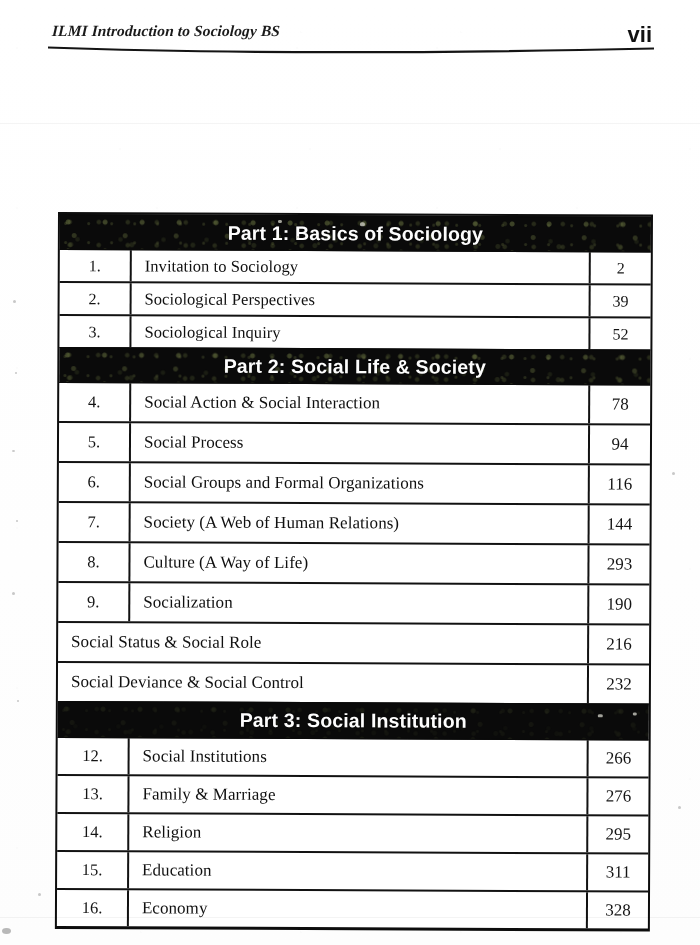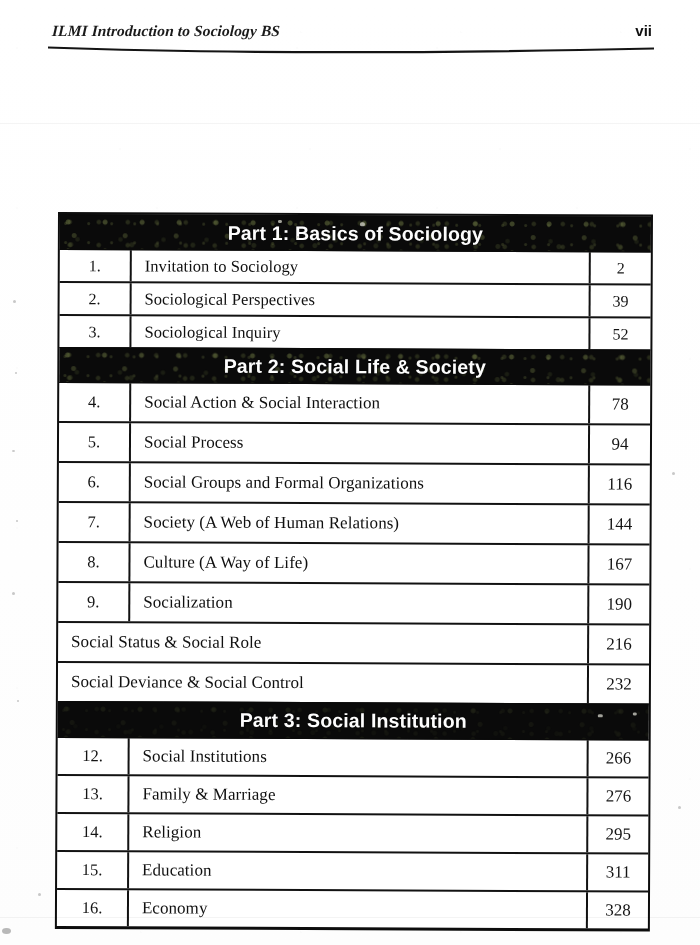--- a/index.html
+++ b/index.html
@@ -55,21 +55,21 @@
     white-space: nowrap;
     color: #1b1b1b;
     transform: skewX(-3deg);
   }
   .runhead-folio {
     position: absolute;
     right: 2px;
     top: 0px;
     font-family: "Liberation Sans", "DejaVu Sans", sans-serif;
     font-weight: 700;
-    font-size: 15px;
+    font-size: 22px;
     color: #111;
     text-align: center;
   }
   .runhead-rule {
     position: absolute;
     left: 0;
     top: 24px;
     width: 606px;
     height: 10px;
     overflow: hidden;
@@ -279,21 +279,21 @@
             <div class="c-page">116</div>
           </div>
           <div class="row">
             <div class="c-num">7.</div>
             <div class="c-title">Society (A Web of Human Relations)</div>
             <div class="c-page">144</div>
           </div>
           <div class="row">
             <div class="c-num">8.</div>
             <div class="c-title">Culture (A Way of Life)</div>
-            <div class="c-page">167</div>
+            <div class="c-page">293</div>
           </div>
           <div class="row">
             <div class="c-num">9.</div>
             <div class="c-title">Socialization</div>
             <div class="c-page">190</div>
           </div>
           <div class="row">
             <div class="c-title">Social Status &amp; Social Role</div>
             <div class="c-page">216</div>
           </div>

